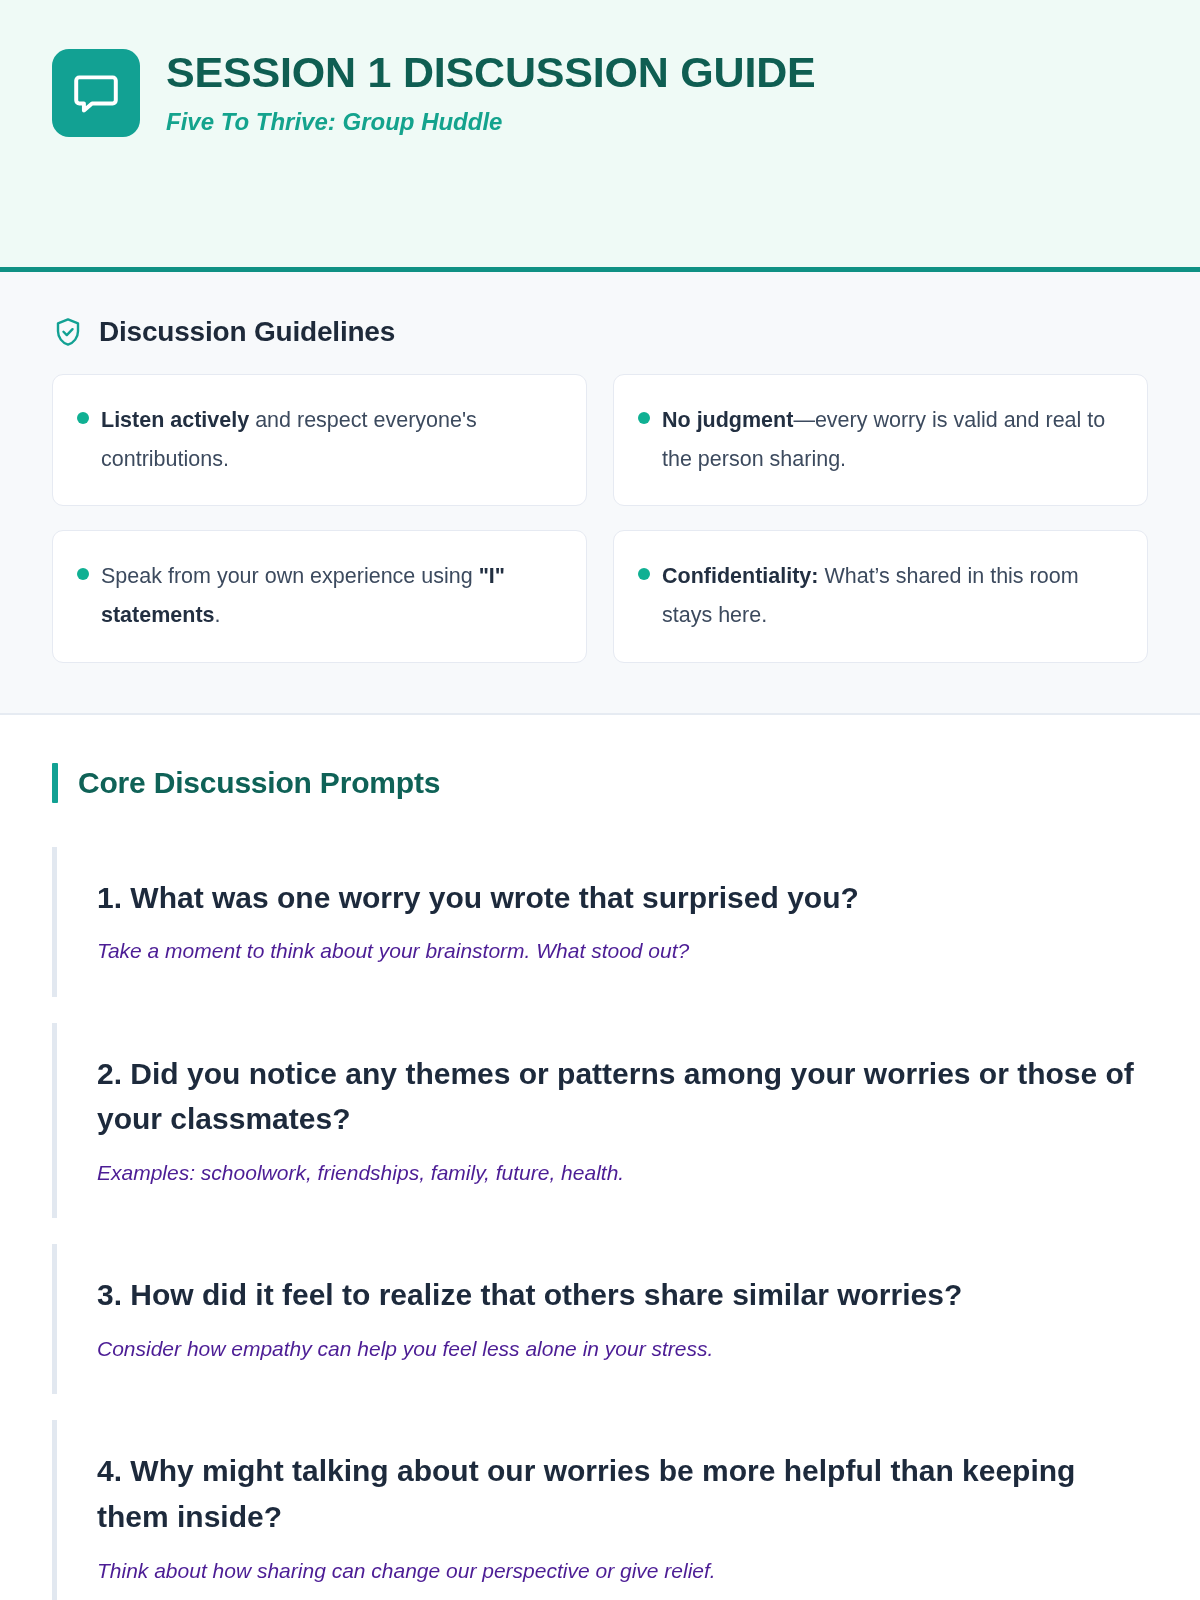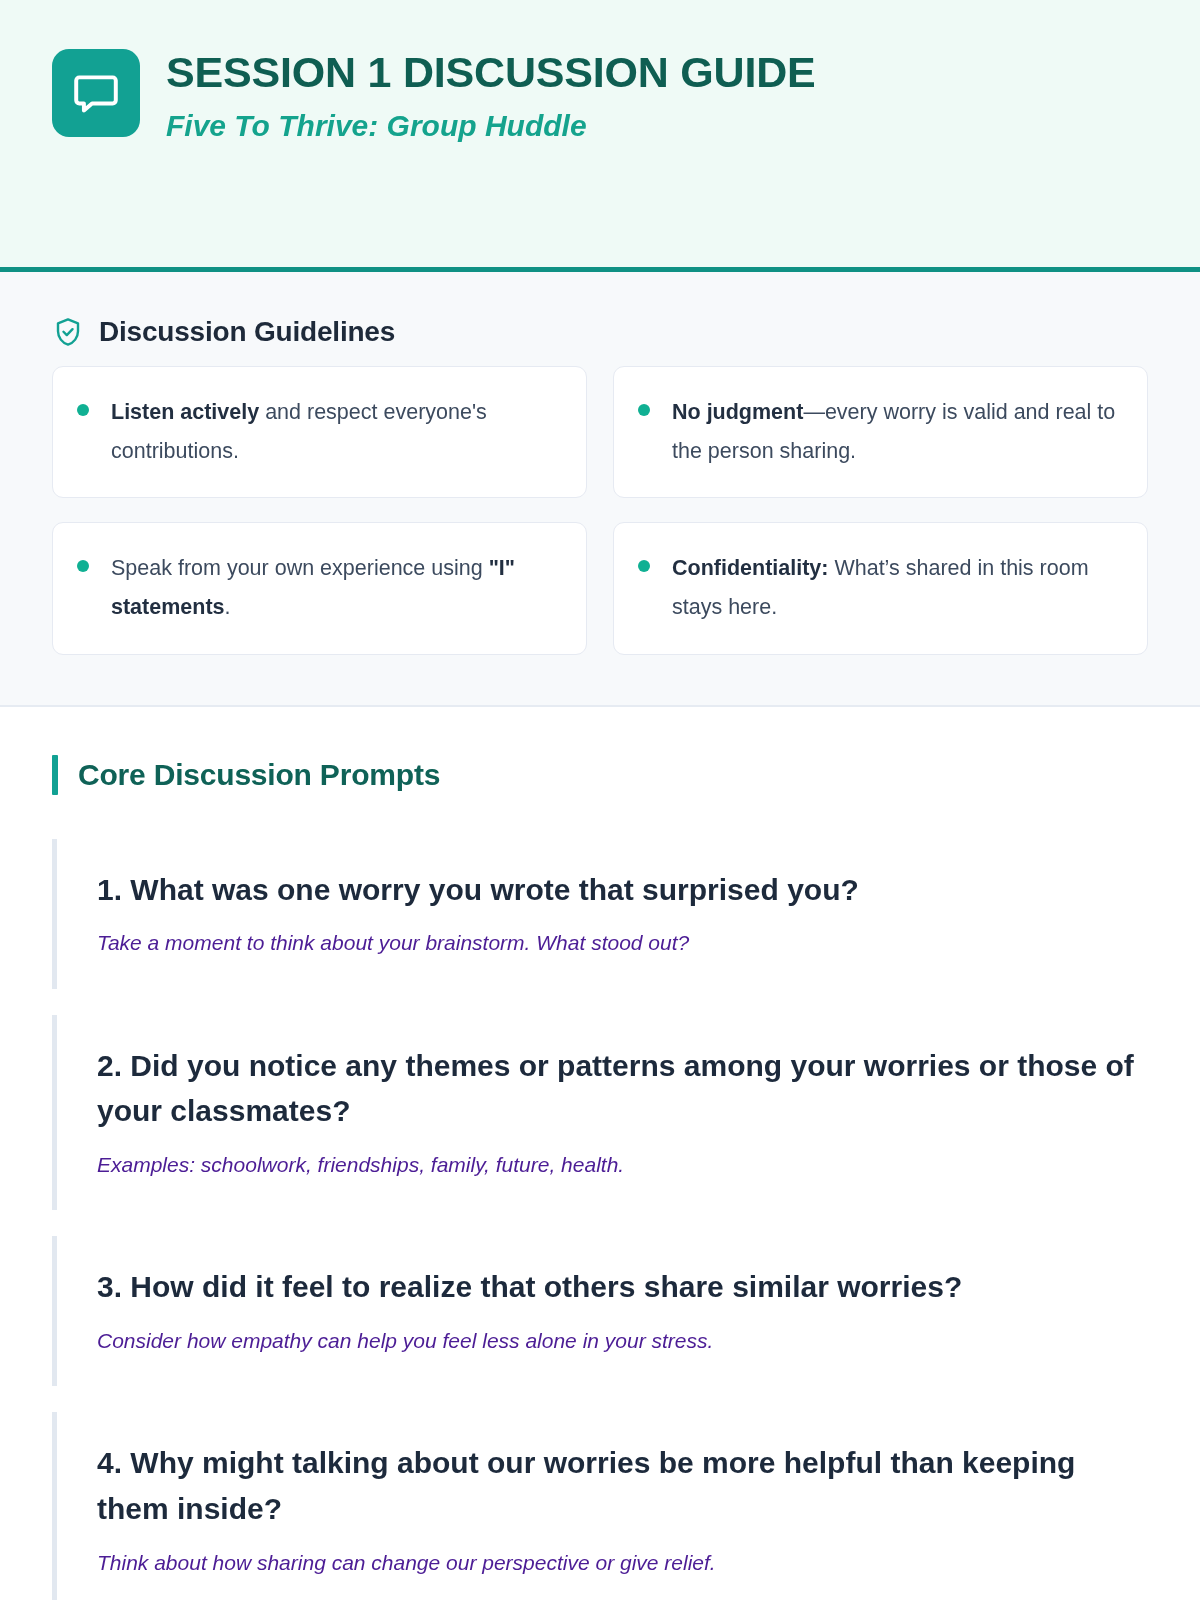--- a/index.html
+++ b/index.html
@@ -53,39 +53,39 @@
   .header-title {
     font-size: 43px;
     font-weight: 700;
     letter-spacing: -0.2px;
     color: #0f5e52;
     line-height: 1.12;
     white-space: nowrap;
   }
 
   .header-subtitle {
-    font-size: 30px;
+    font-size: 24px;
     font-style: italic;
     font-weight: 700;
     color: #14a38d;
     margin-top: 12px;
     line-height: 1.2;
   }
 
   
   .guidelines {
     background: #f7f9fb;
     border-bottom: 2px solid #e6ebf2;
     padding: 44px 52px 50px 52px;
   }
 
   .guidelines-head {
     display: flex;
     gap: 15px;
-    margin-bottom: 18px;
+    margin-bottom: 26px;
   }
 
   .shield-icon { flex: 0 0 32px; height: 32px; display: block; }
 
   .guidelines-title {
     font-size: 28px;
     font-weight: 700;
     color: #1e2a3a;
     letter-spacing: -0.2px;
   }
@@ -95,21 +95,21 @@
     grid-template-columns: 1fr 1fr;
     gap: 24px 26px;
   }
 
   .guideline-card {
     background: #ffffff;
     border: 1.5px solid #e6eaf2;
     border-radius: 11px;
     padding: 26px 26px 26px 24px;
     display: flex;
-    gap: 22px;
+    gap: 12px;
     align-items: flex-start;
     min-height: 132px;
   }
 
   .bullet {
     flex: 0 0 12px;
     width: 12px;
     height: 12px;
     border-radius: 50%;
     background: #10b093;

